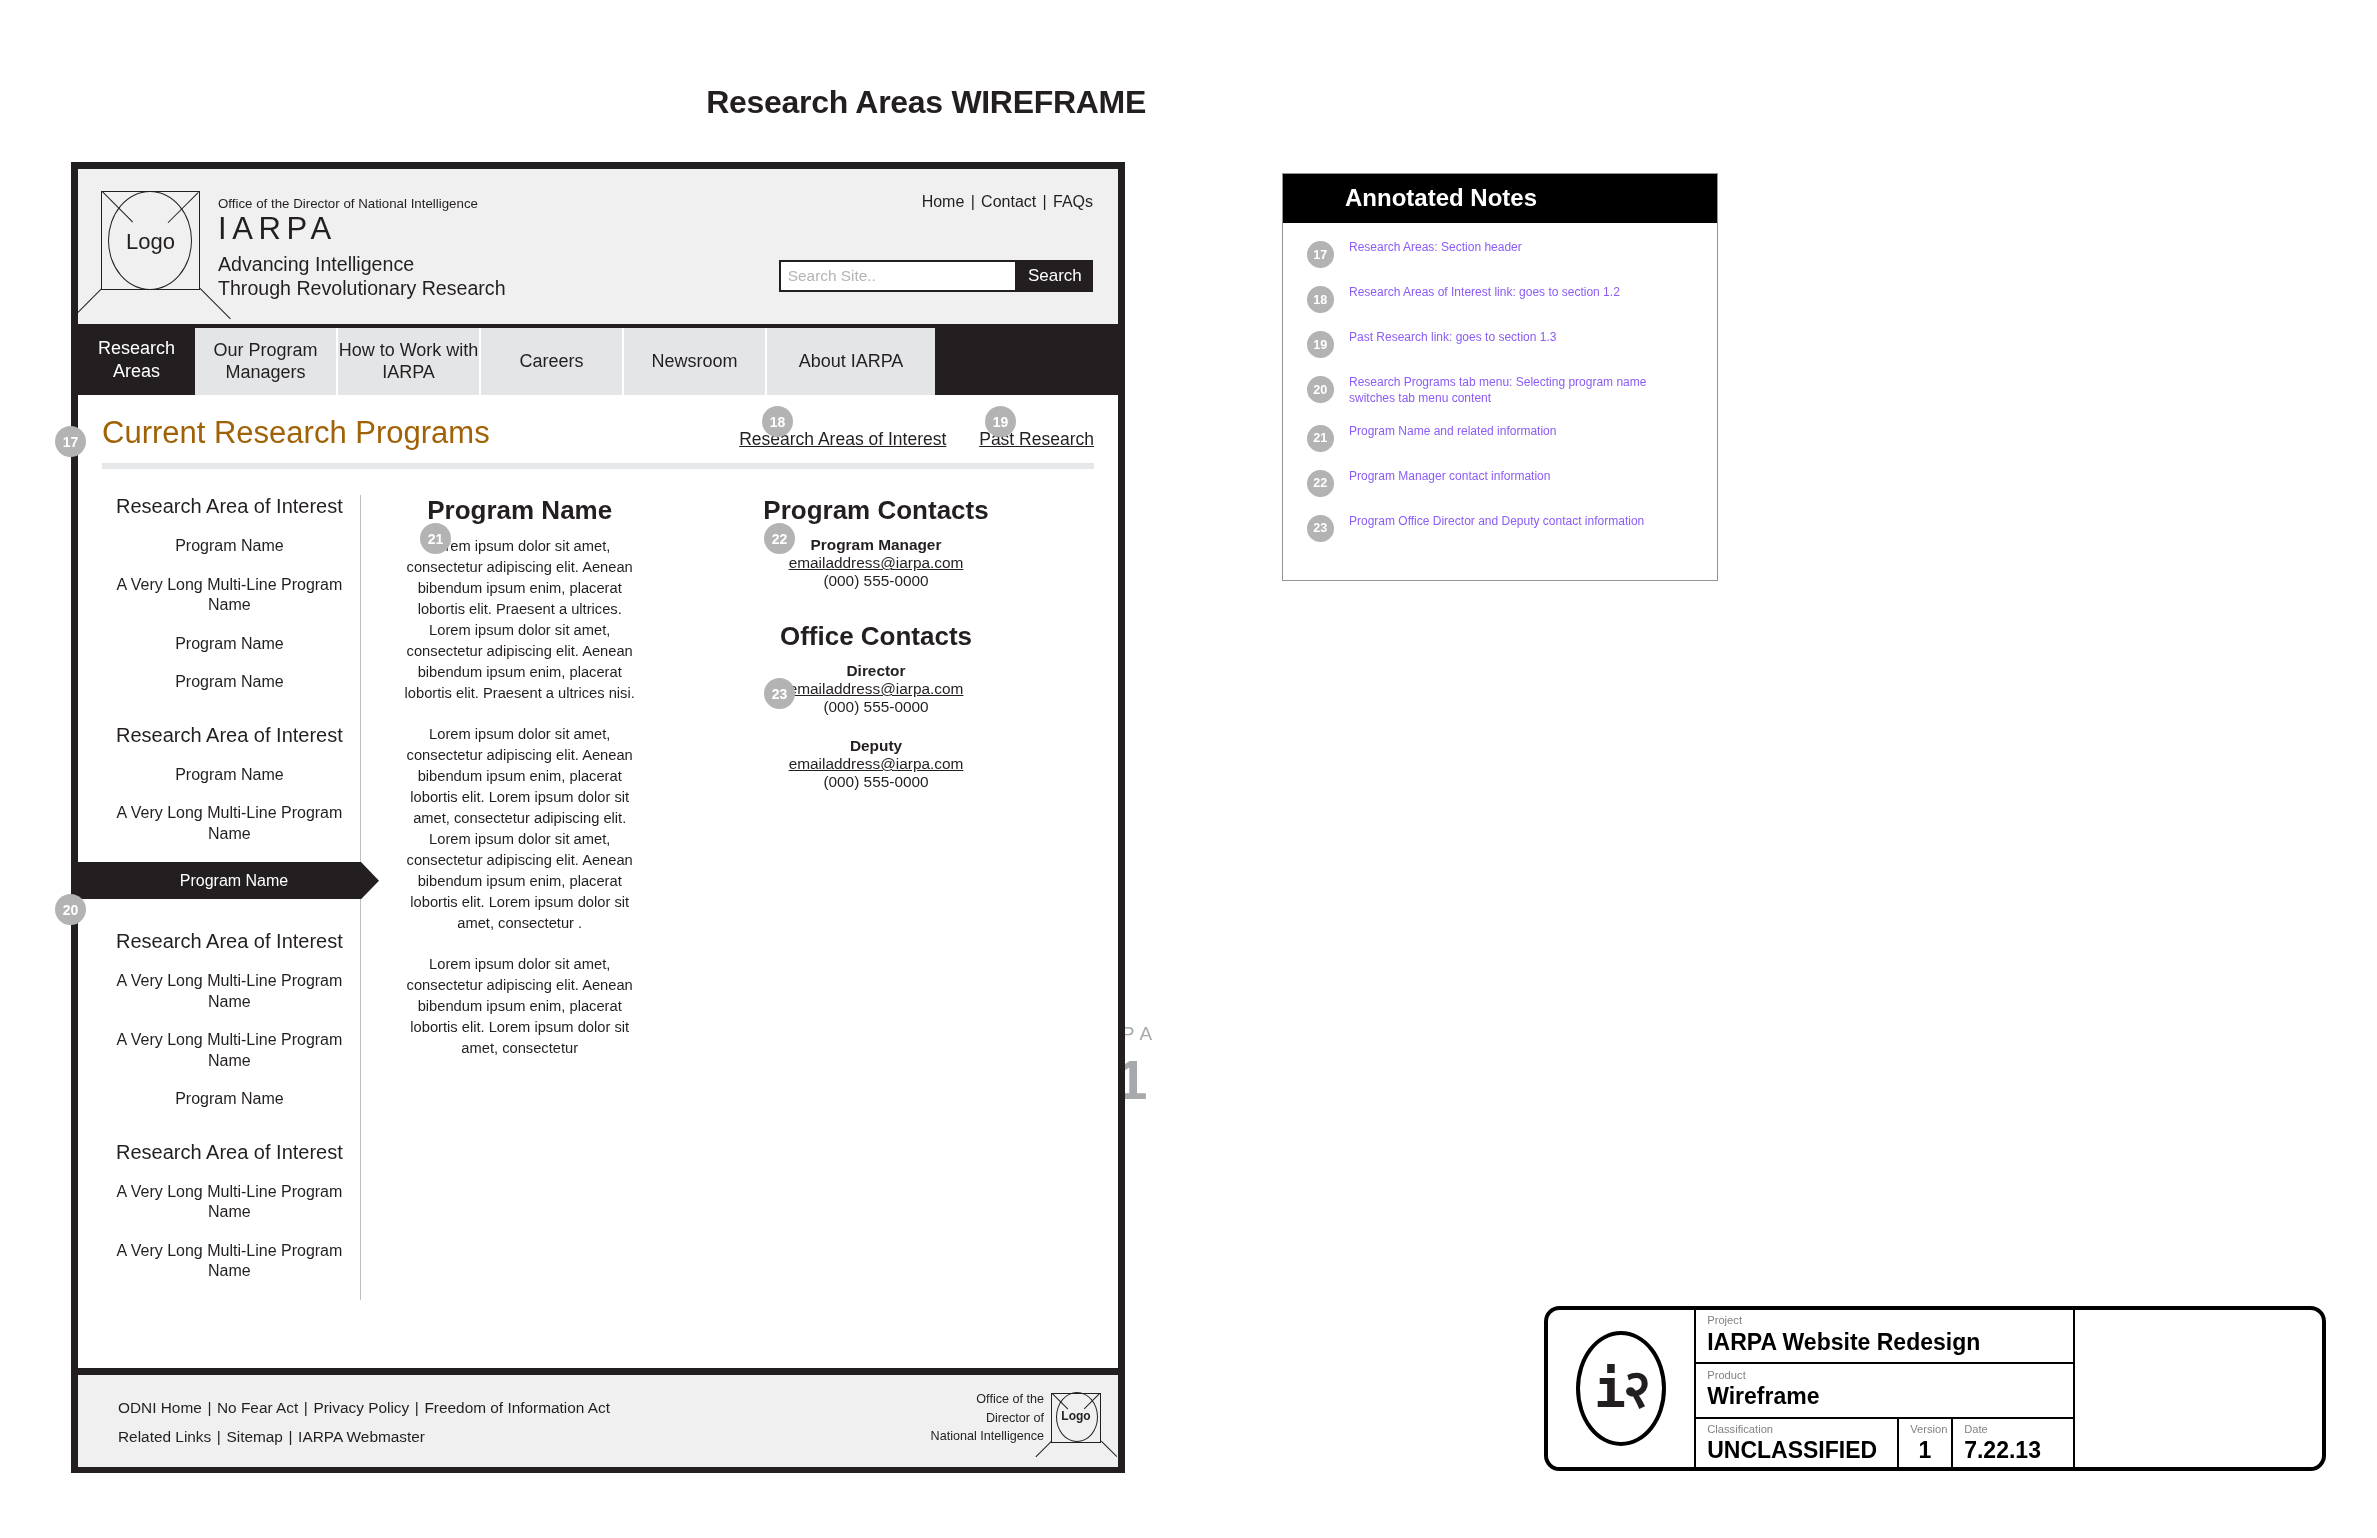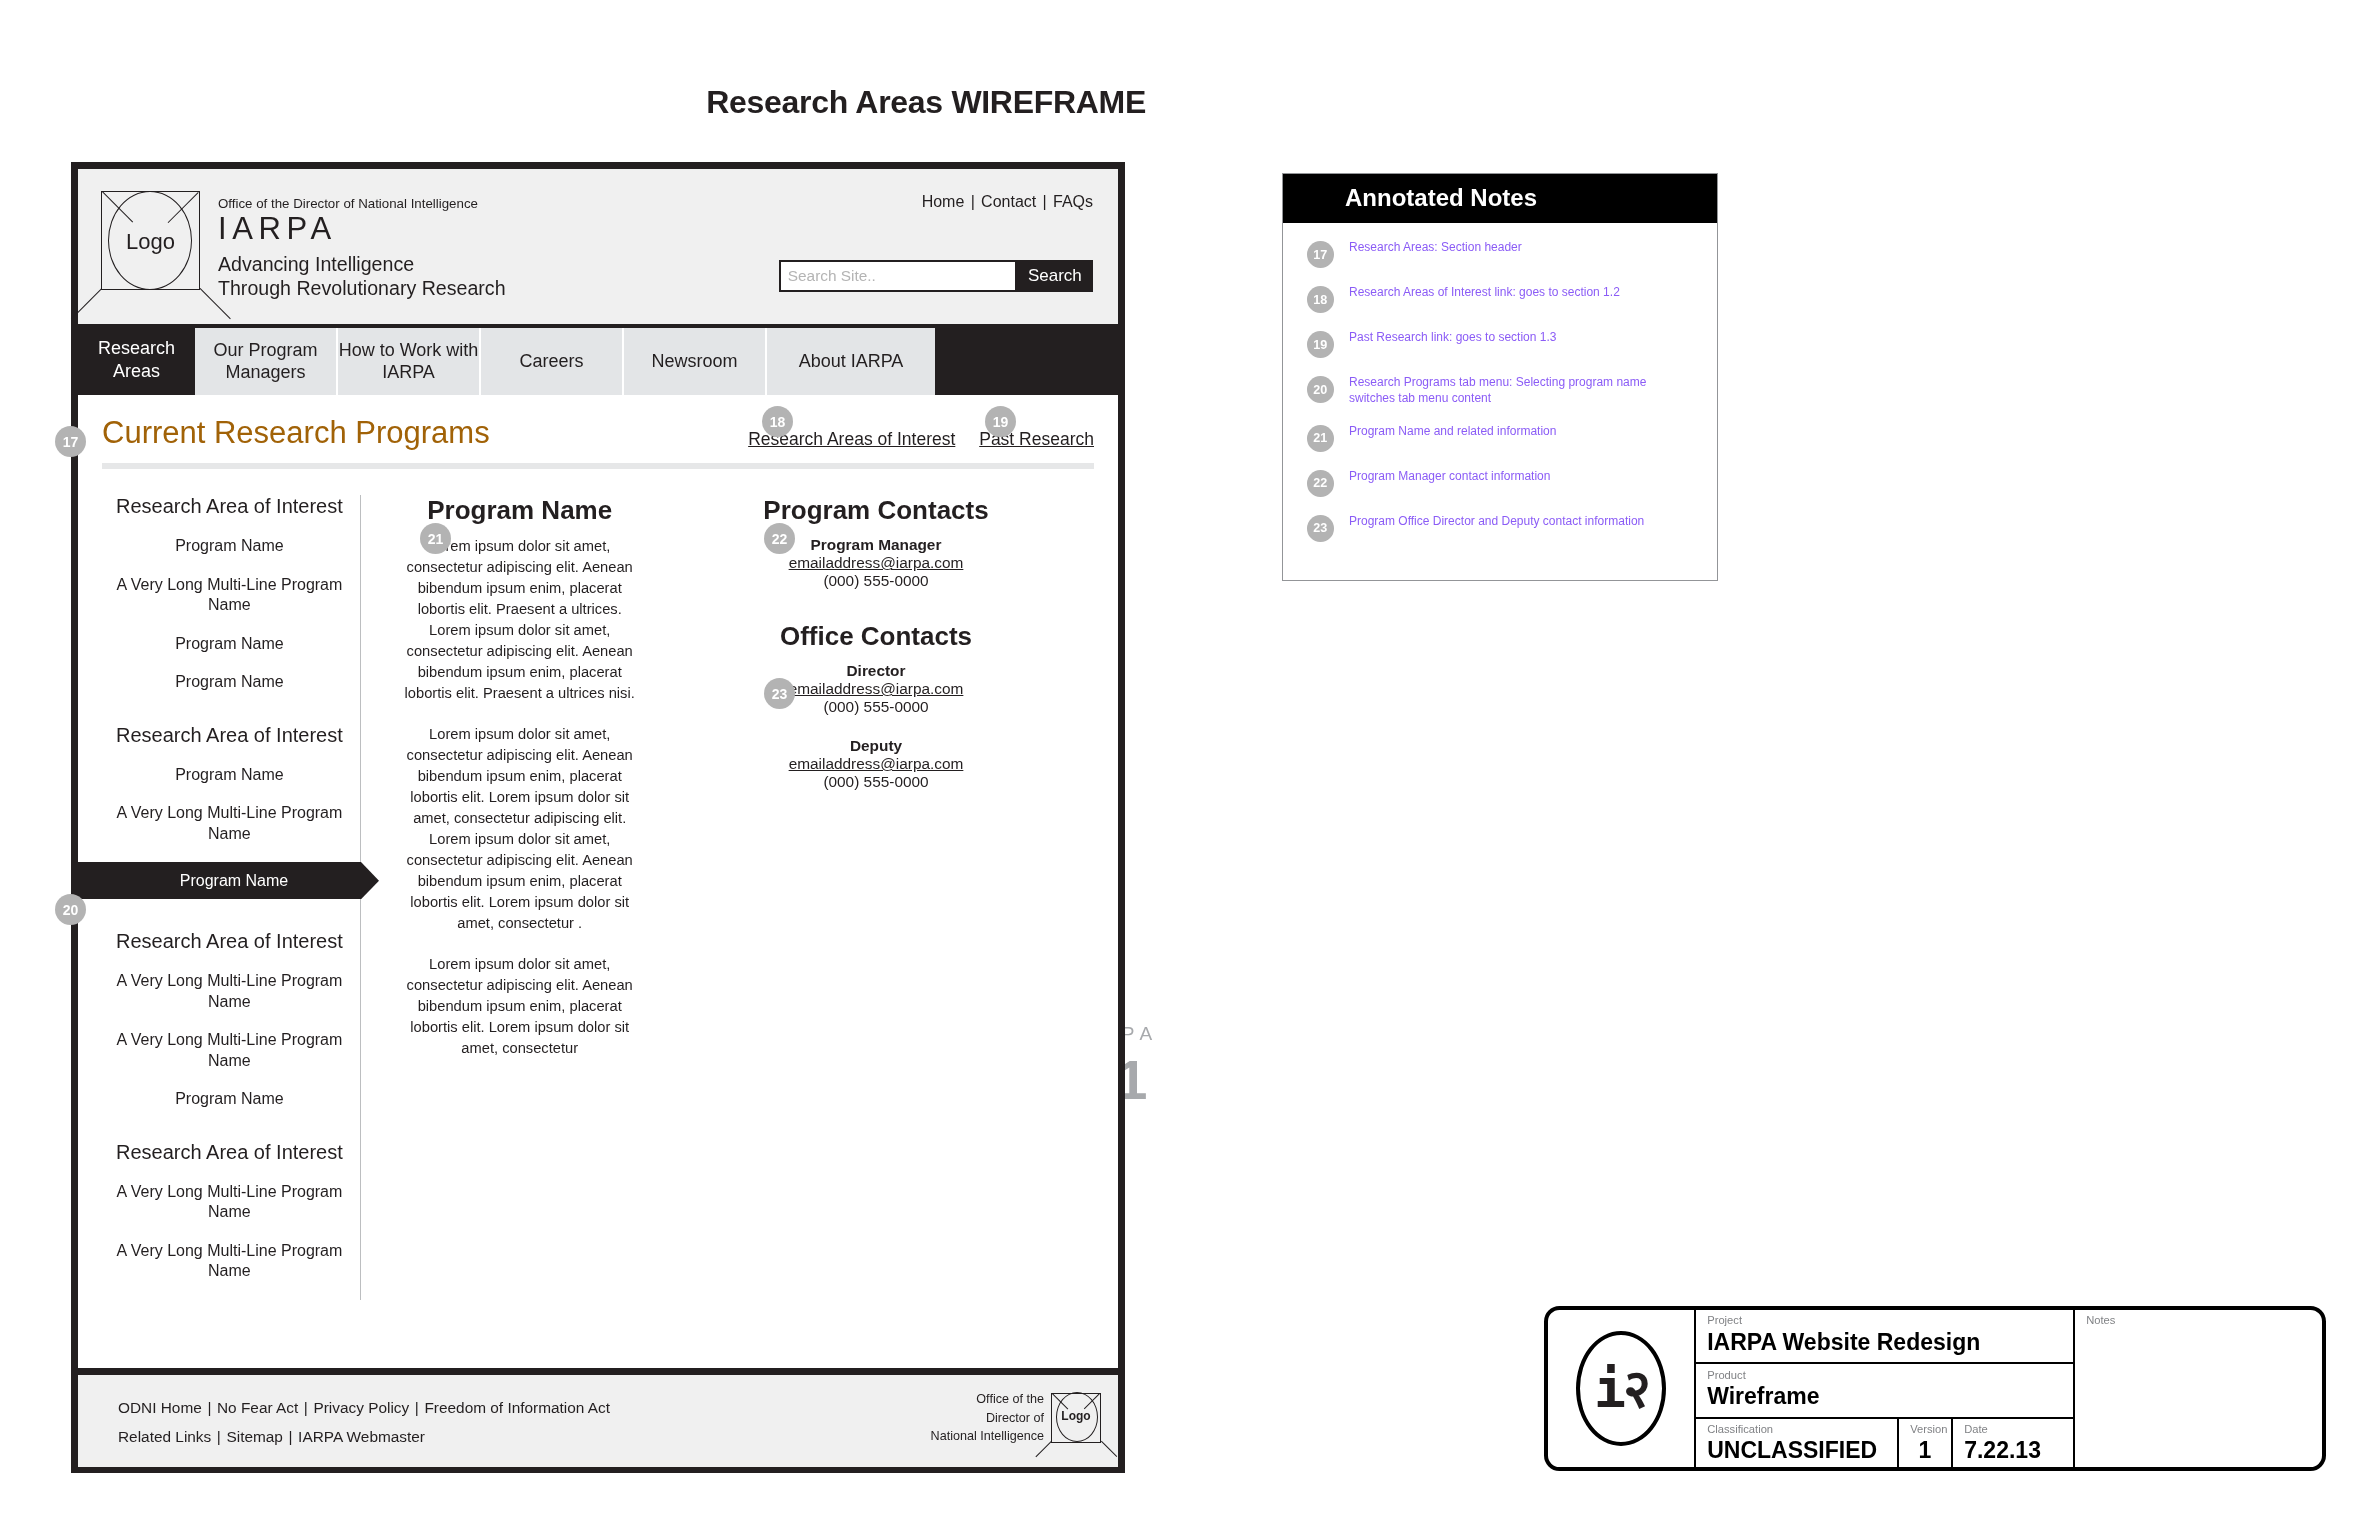--- a/index.html
+++ b/index.html
@@ -47,21 +47,21 @@
   .nav .tab.t2{width:143px;}
   .nav .tab.t3{width:143px;}
   .nav .tab.t4{width:143px;}
   .nav .tab.t5{width:168px;border-right:none;}
 
   
   .main{position:relative;padding:0 0 0 0;height:973px;box-sizing:border-box;background:#fff;}
   .page-head{position:relative;padding:19.6px 24px 0 24px;}
   .page-title{font-size:31px;color:#a16207;display:inline-block;}
   .head-links{position:absolute;right:24px;top:34px;font-size:17.5px;}
-  .head-links a{color:#231f20;text-decoration:underline;margin-left:19px;}
+  .head-links a{color:#231f20;text-decoration:underline;margin-left:28px;}
   .rule{height:6.3px;background:#e6e7e8;margin:12px 24px 0 24px;}
 
   .cols{display:flex;margin-top:26.6px;padding:0 24px 0 24px;text-align:center;}
   .col-left{width:259px;padding-right:9.8px;box-sizing:border-box;position:relative;}
   .col-left .divider{position:absolute;right:0;top:0;bottom:0;width:1.4px;background:#bcbec0;}
   .col-mid{width:301px;padding:0 19.6px 0 36px;box-sizing:border-box;position:relative;}
   .col-right{width:392px;padding-left:36px;box-sizing:border-box;position:relative;}
 
   .rai{font-size:20px;color:#231f20;margin:0 0 18px 5.6px;}
   .rai.spaced{margin-top:31px;}
@@ -317,17 +317,14 @@
       <div class="tb-cell c2">
         <div class="tb-lab">Version</div>
         <div class="tb-val" style="text-align:center;padding-right:11.2px;">1</div>
       </div>
       <div class="tb-cell c3">
         <div class="tb-lab">Date</div>
         <div class="tb-val">7.22.13</div>
       </div>
     </div>
   </div>
-  <div class="tb-notes">
-    <div class="tb-lab">Notes</div>
-  </div>
 </div>
 
 
 </body></html>

